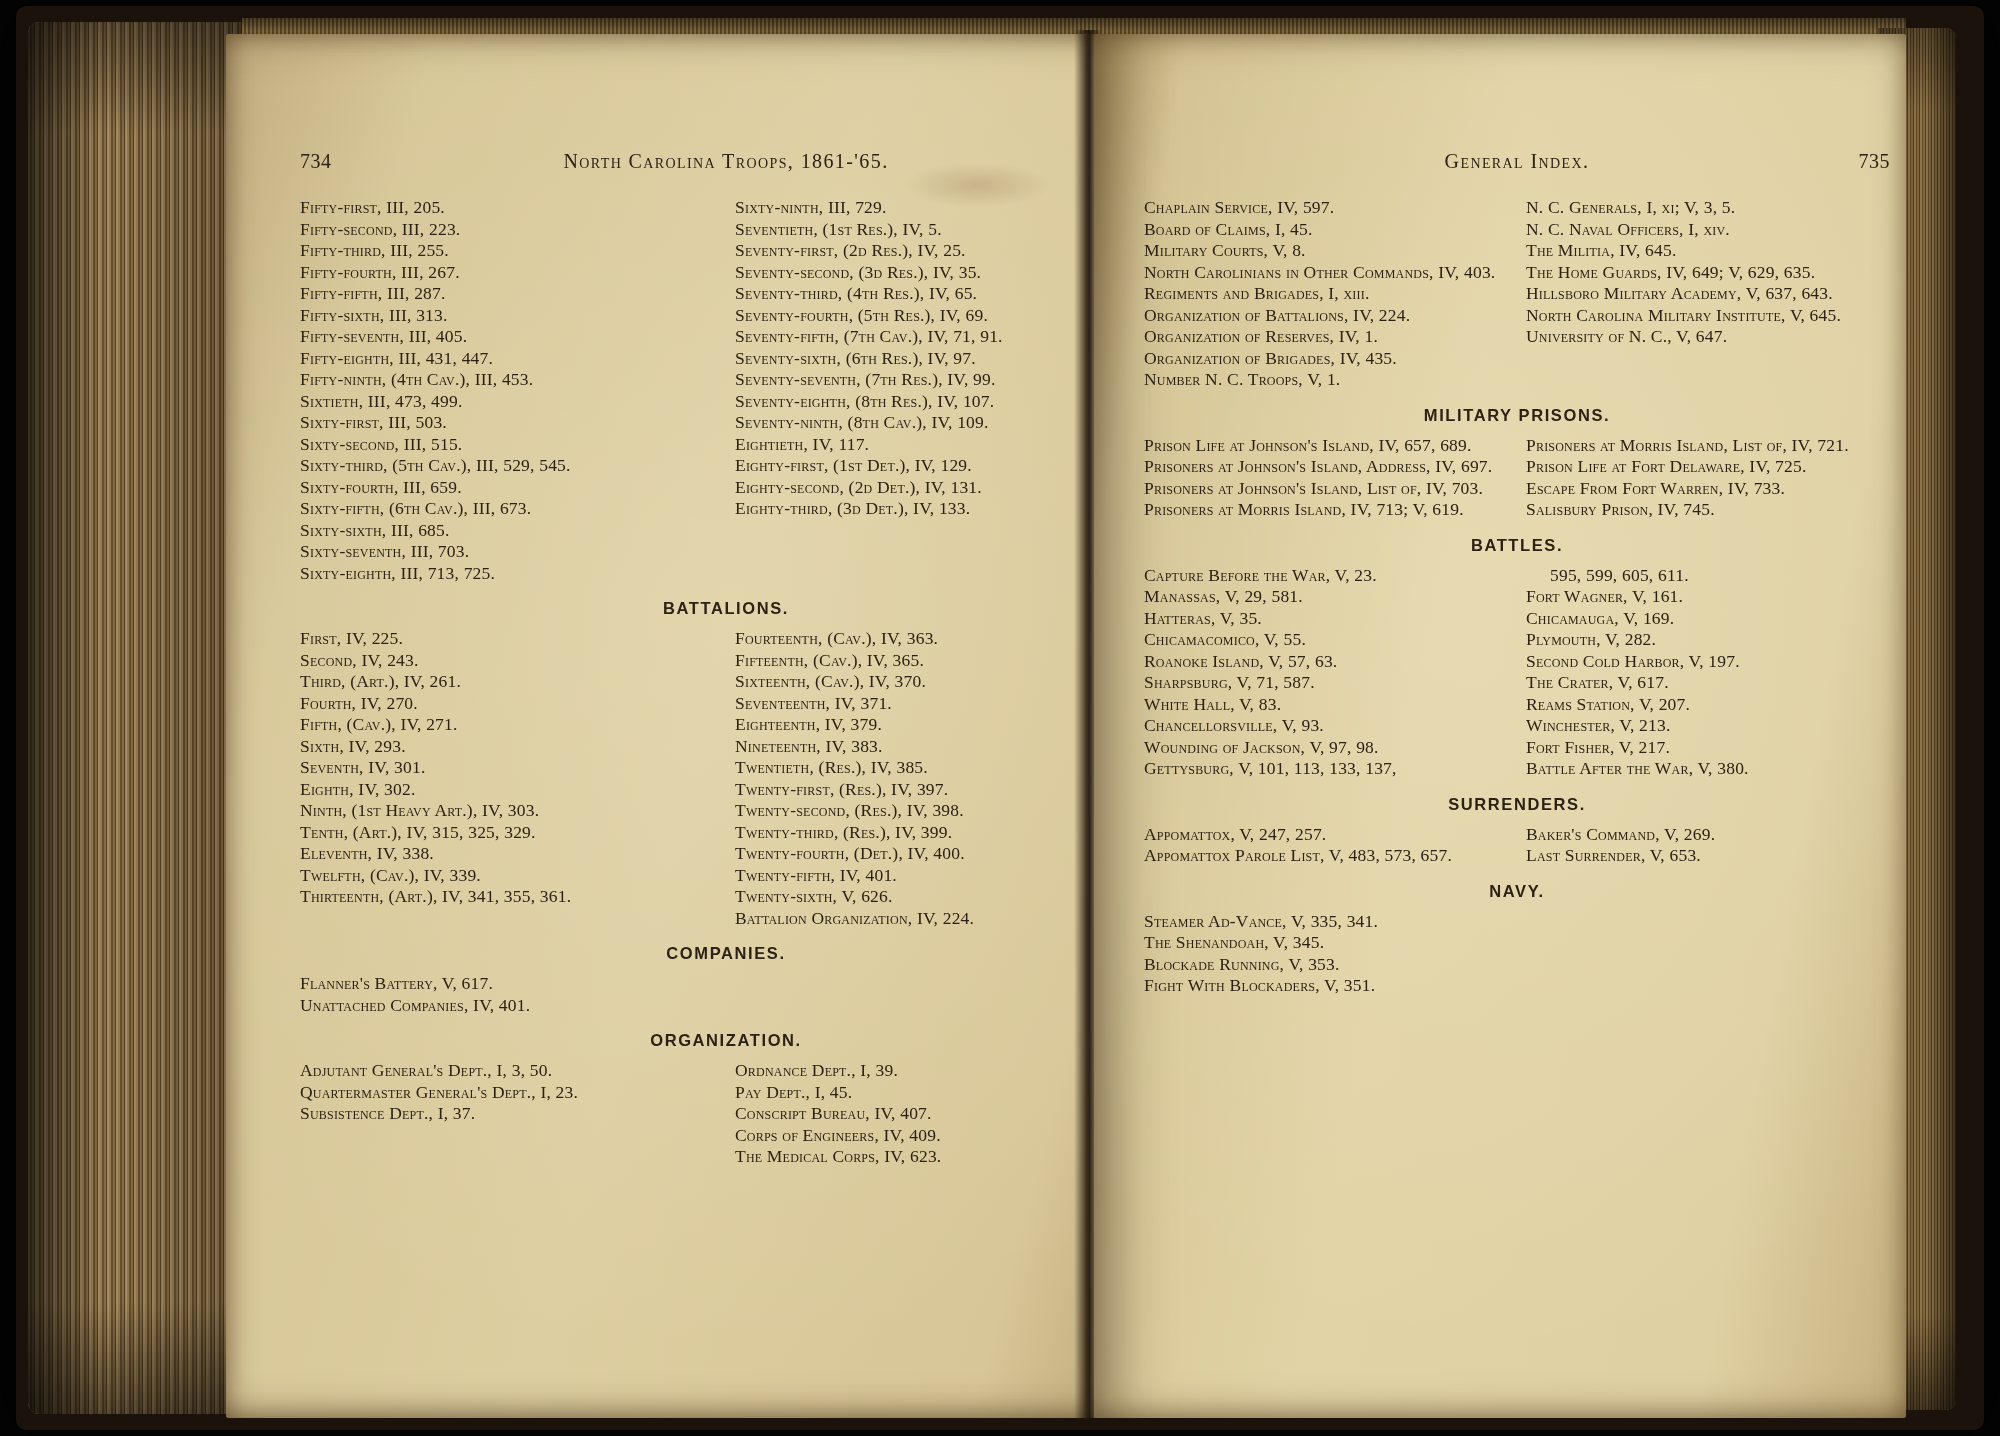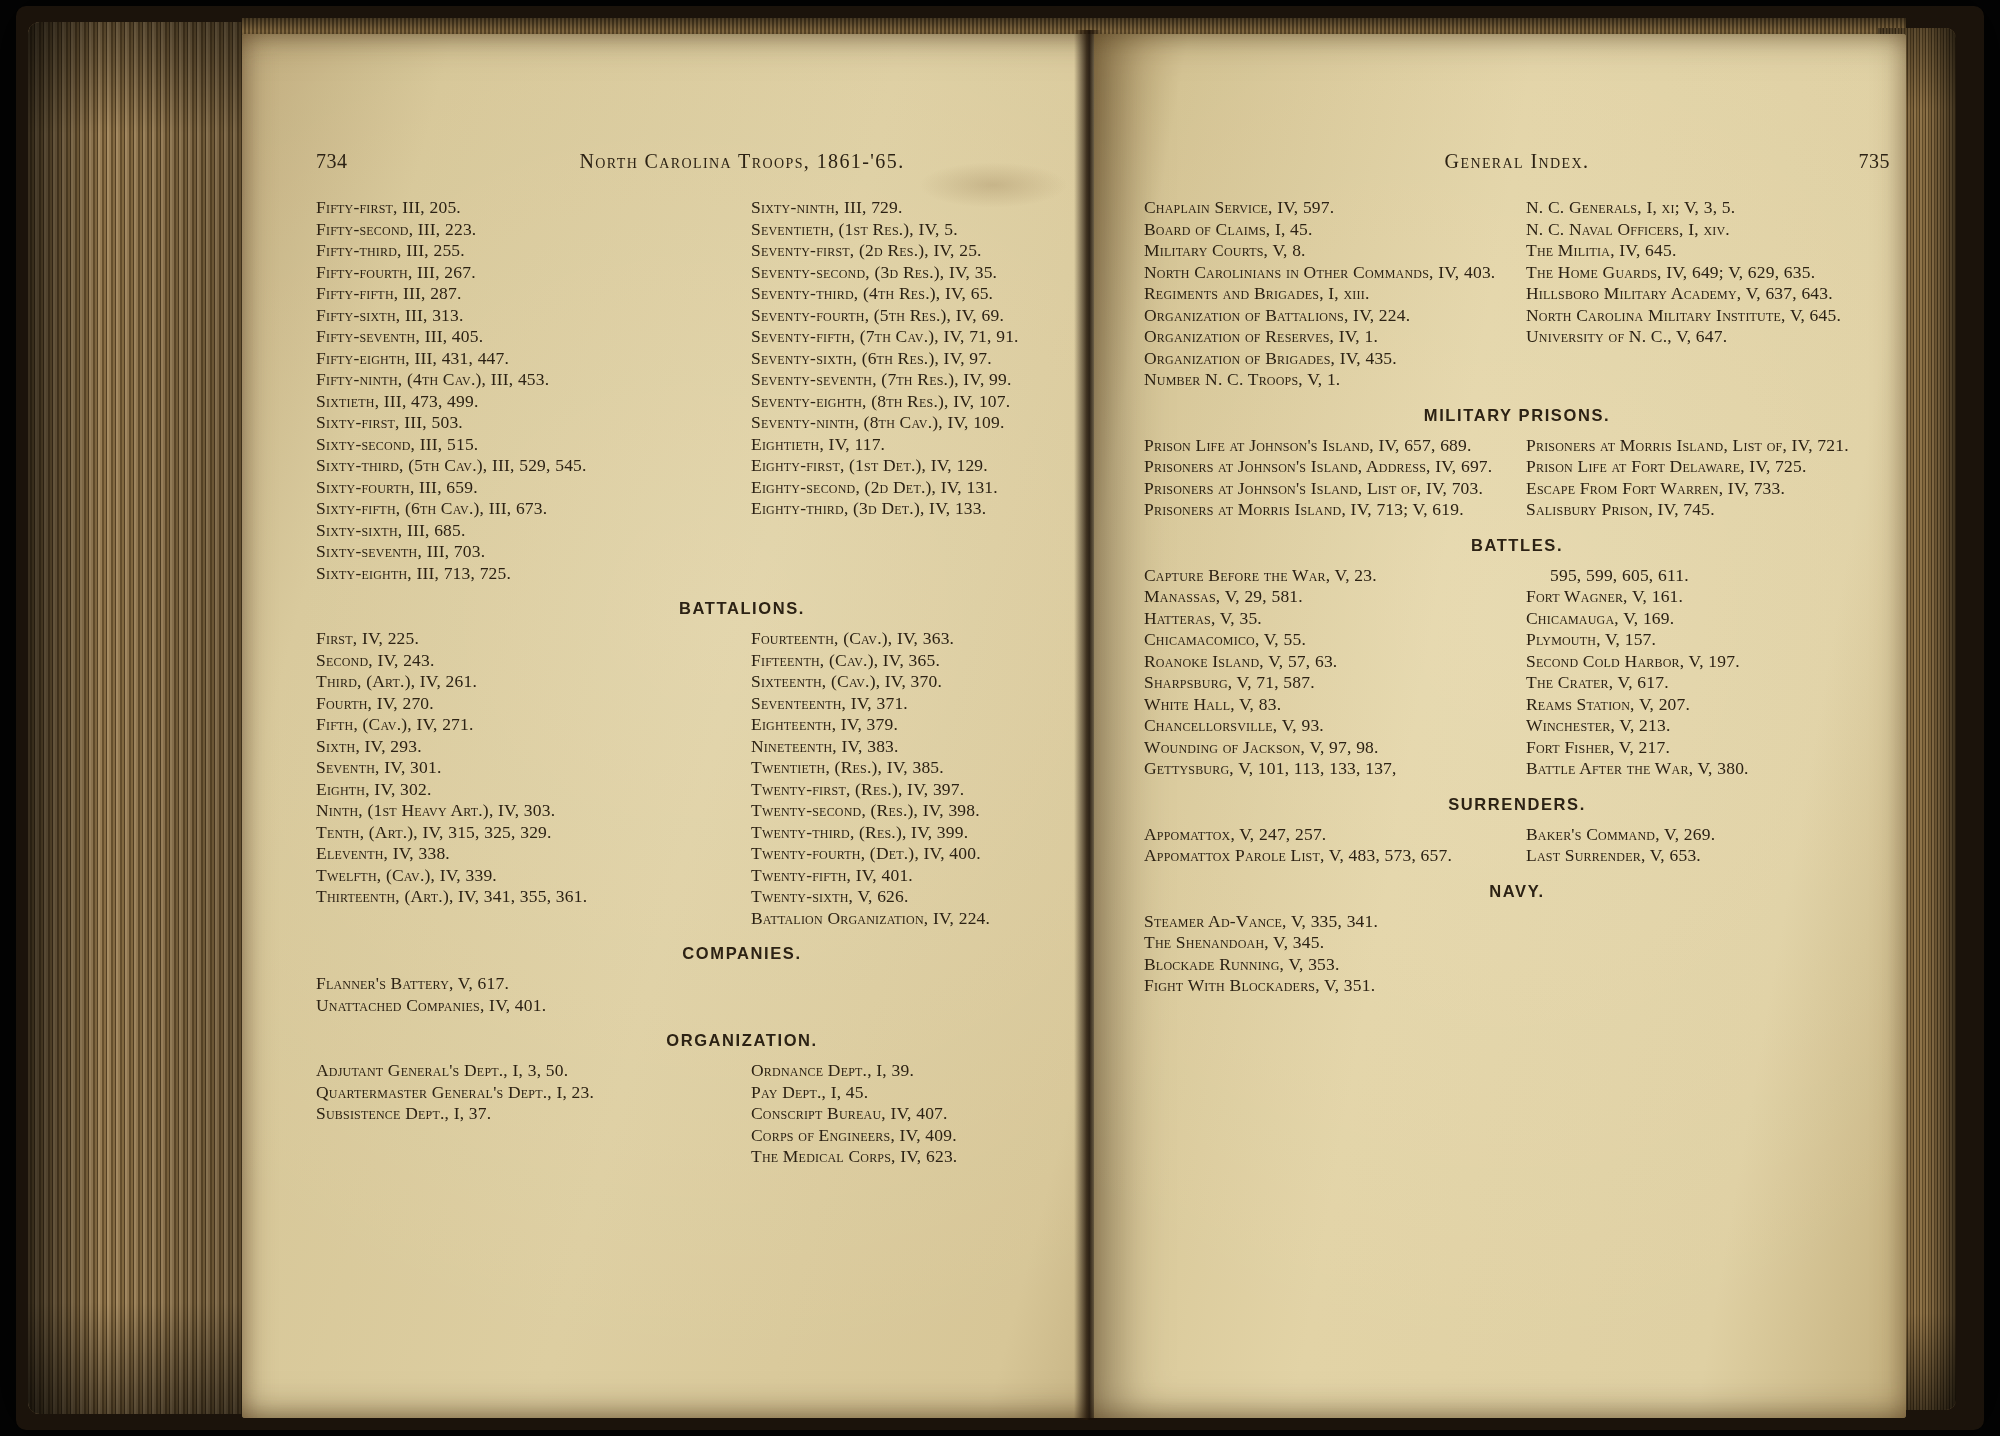--- a/index.html
+++ b/index.html
@@ -19,21 +19,21 @@
   .edges-right::after{content:"";position:absolute;inset:0;border-radius:0 10px 10px 0;
         background:linear-gradient(to left,rgba(0,0,0,.55),rgba(0,0,0,.05) 40%,rgba(0,0,0,.25) 100%),
                    linear-gradient(to bottom,rgba(0,0,0,.35),rgba(0,0,0,0) 6%,rgba(0,0,0,0) 93%,rgba(0,0,0,.5));}
   .edges-top{position:absolute;left:226px;top:12px;width:1664px;height:22px;
         background:repeating-linear-gradient(90deg,#8f7347 0 2px,#5f4a29 2px 4px);}
   .edges-top::after{content:"";position:absolute;inset:0;
         background:linear-gradient(to bottom,rgba(0,0,0,.5),rgba(0,0,0,.1) 60%,rgba(0,0,0,.35));}
 
   
   .page{position:absolute;top:28px;height:1384px;color:var(--ink,#2c2214);}
-  .page-left{left:226px;width:956px;border-radius:3px 0 0 3px;
+  .page-left{left:210px;width:956px;border-radius:3px 0 0 3px;
         background:linear-gradient(105deg,#c0ac7e 0%,#d6c697 16%,#ddcea1 50%,#d7c697 84%,#b6a172 100%);
         box-shadow:inset -36px 0 54px -18px rgba(66,45,20,.6),
                    inset 18px 0 28px -14px rgba(96,70,40,.55),
                    inset 0 16px 26px -16px rgba(86,63,32,.55),
                    inset 0 -18px 28px -16px rgba(86,63,32,.55);}
   .page-right{left:1078px;width:812px;border-radius:0 3px 3px 0;
         background:linear-gradient(100deg,#ae9766 0%,#d3c292 9%,#e2d3a6 42%,#dfd0a3 80%,#c4b07e 100%);
         box-shadow:inset 36px 0 54px -18px rgba(66,45,20,.55),
                    inset -18px 0 28px -14px rgba(96,70,40,.5),
                    inset 0 16px 26px -16px rgba(86,63,32,.5),
@@ -236,21 +236,21 @@
                 <div class="entry">Sharpsburg, V, 71, 587.</div>
                 <div class="entry">White Hall, V, 83.</div>
                 <div class="entry">Chancellorsville, V, 93.</div>
                 <div class="entry">Wounding of Jackson, V, 97, 98.</div>
                 <div class="entry">Gettysburg, V, 101, 113, 133, 137,</div>
               </div>
               <div class="col">
                 <div class="entry cont">595, 599, 605, 611.</div>
                 <div class="entry">Fort Wagner, V, 161.</div>
                 <div class="entry">Chicamauga, V, 169.</div>
-                <div class="entry">Plymouth, V, 157.</div>
+                <div class="entry">Plymouth, V, 282.</div>
                 <div class="entry">Second Cold Harbor, V, 197.</div>
                 <div class="entry">The Crater, V, 617.</div>
                 <div class="entry">Reams Station, V, 207.</div>
                 <div class="entry">Winchester, V, 213.</div>
                 <div class="entry">Fort Fisher, V, 217.</div>
                 <div class="entry">Battle After the War, V, 380.</div>
               </div>
             </div>
             <div class="section-heading">SURRENDERS.</div>
             <div class="columns">

